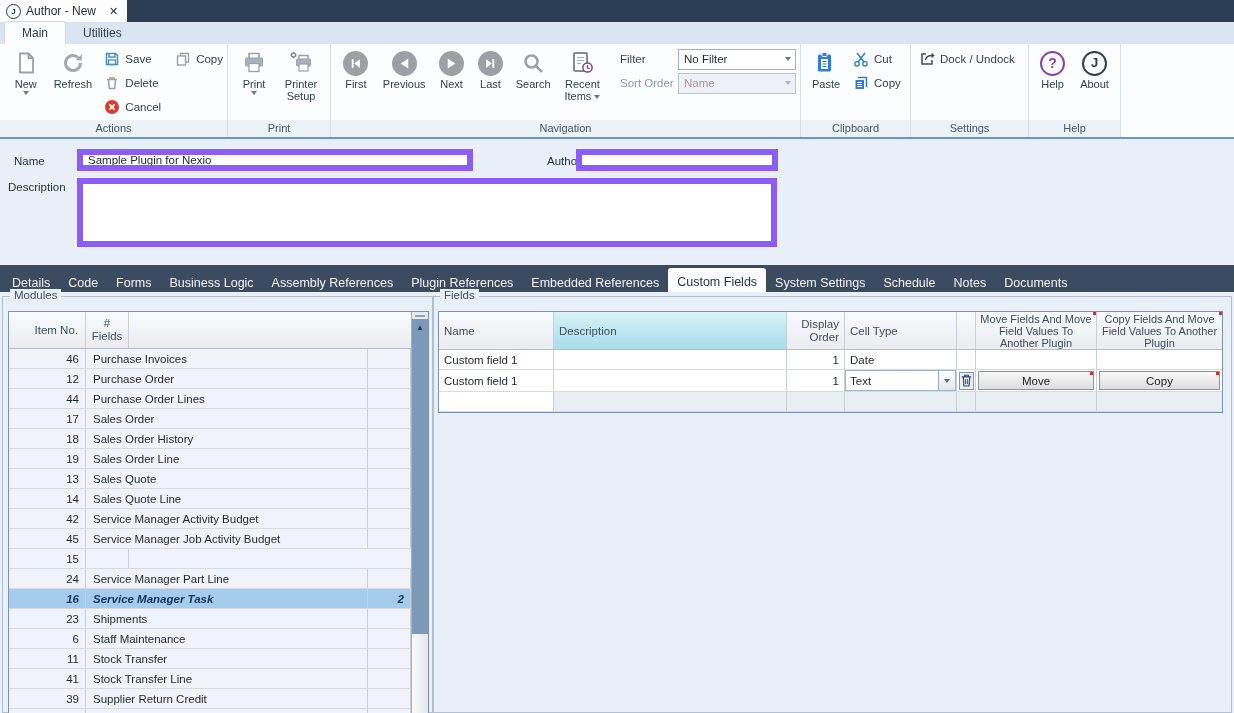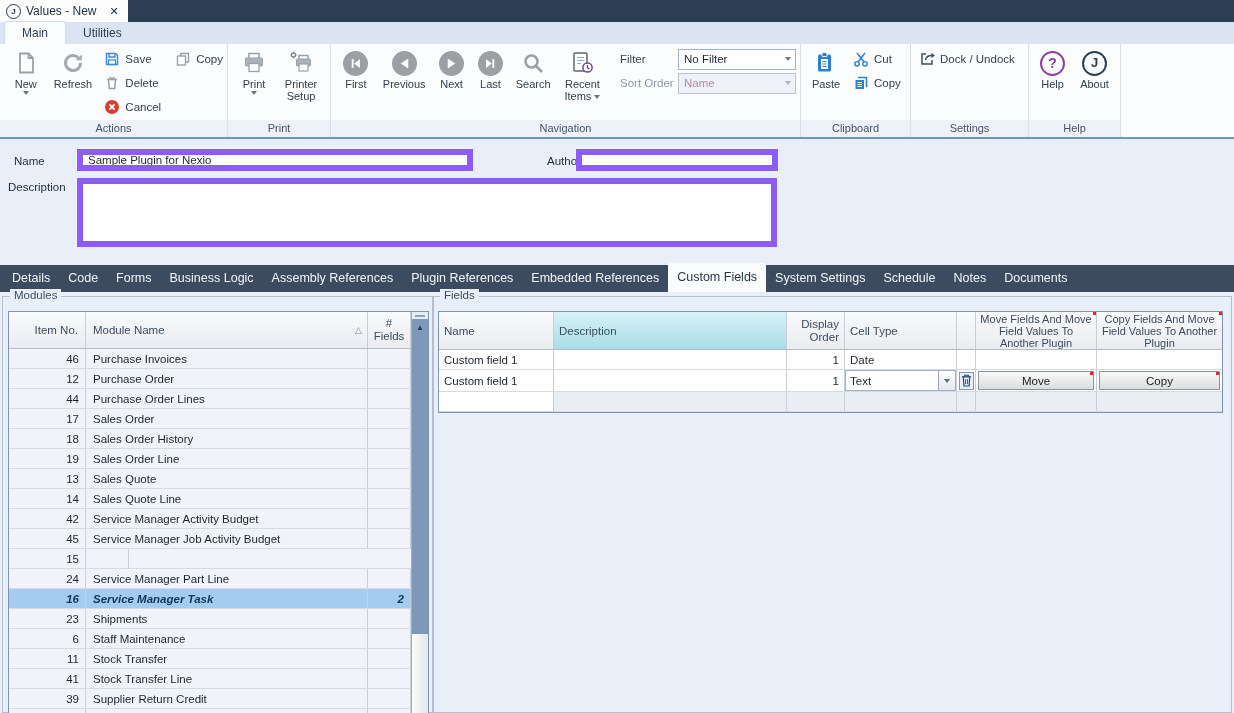--- a/index.html
+++ b/index.html
@@ -48,21 +48,21 @@
          justify-content:center;font-weight:bold;}
   .hcirc.help{border:2.5px solid #8e3fa8;color:#8e3fa8;font-size:14px;box-sizing:border-box;}
   .hcirc.about{border:2.5px solid #2f3e4f;color:#2f3e4f;font-size:13px;box-sizing:border-box;}
   
   #formarea{position:absolute;left:0;top:139px;width:1234px;height:126px;background:#e9eff9;}
   .flabel{position:absolute;font-size:11.5px;color:#1f2c3a;}
   .tinput{position:absolute;border:6px solid #8b5cf6;background:#fff;font-size:11.5px;
           padding:0 5px;box-sizing:border-box;font-family:inherit;color:#1d2733;}
   textarea.tinput{resize:none;padding:3px 5px;}
   
-  #tabstrip{position:absolute;left:0;top:265px;width:1234px;height:27px;background:#3c4b60;
+  #tabstrip{position:absolute;left:0;top:265px;width:1234px;height:32px;background:#3c4b60;
             display:flex;align-items:flex-end;padding-left:3px;box-sizing:border-box;}
   .tab{height:27px;line-height:27px;padding:0 9px;font-size:12.5px;color:#f2f5f9;white-space:nowrap;}
   .tab.active{background:#fbfcfe;color:#25364a;border-radius:3px 3px 0 0;height:29px;
               line-height:29px;margin-top:-2px;}
   
   #content{position:absolute;left:0;top:292px;width:1234px;height:421px;background:#e9eff9;}
   .groupbox{position:absolute;border:1px solid #b3bfce;box-sizing:border-box;}
   .gb-legend{position:absolute;top:-8px;left:7px;background:#e9eff9;padding:0 4px;
              font-size:11.5px;color:#3e4e62;}
   
@@ -137,21 +137,21 @@
   svg{display:block;}
 </style>
 </head>
 <body>
 
 <div id="app">
 
   <div id="titlebar">
     <div class="doc-tab">
       <span class="jcirc">J</span>
-      <span class="doc-title">Values - New</span>
+      <span class="doc-title">Author - New</span>
       <span class="close-x">✕</span>
     </div>
   </div>
 
   <div id="ribbontabs">
     <div class="rtab active">Main</div>
     <div class="rtab">Utilities</div>
   </div>
 
   <div id="ribbon">
@@ -476,24 +476,20 @@
       </div>
     </div>
 
   <div id="content">
 
     <div class="groupbox" style="left:2px;top:4px;width:432px;height:417px">
       <span class="gb-legend">Modules</span>
       <div id="mgrid">
         <div class="mhead">
           <div class="mh mh-no">Item No.</div>
-          <div class="mh mh-name">
-            <span>Module Name</span>
-            <span class="sorticon">△</span>
-          </div>
           <div class="mh mh-fields"># Fields</div>
         </div>
         <div style="width:402px">
 
             <div class="mrow">
               <div class="mc mc-no">46</div>
               <div class="mc mc-name">Purchase Invoices</div>
               <div class="mc mc-fields"></div>
             </div>
 

